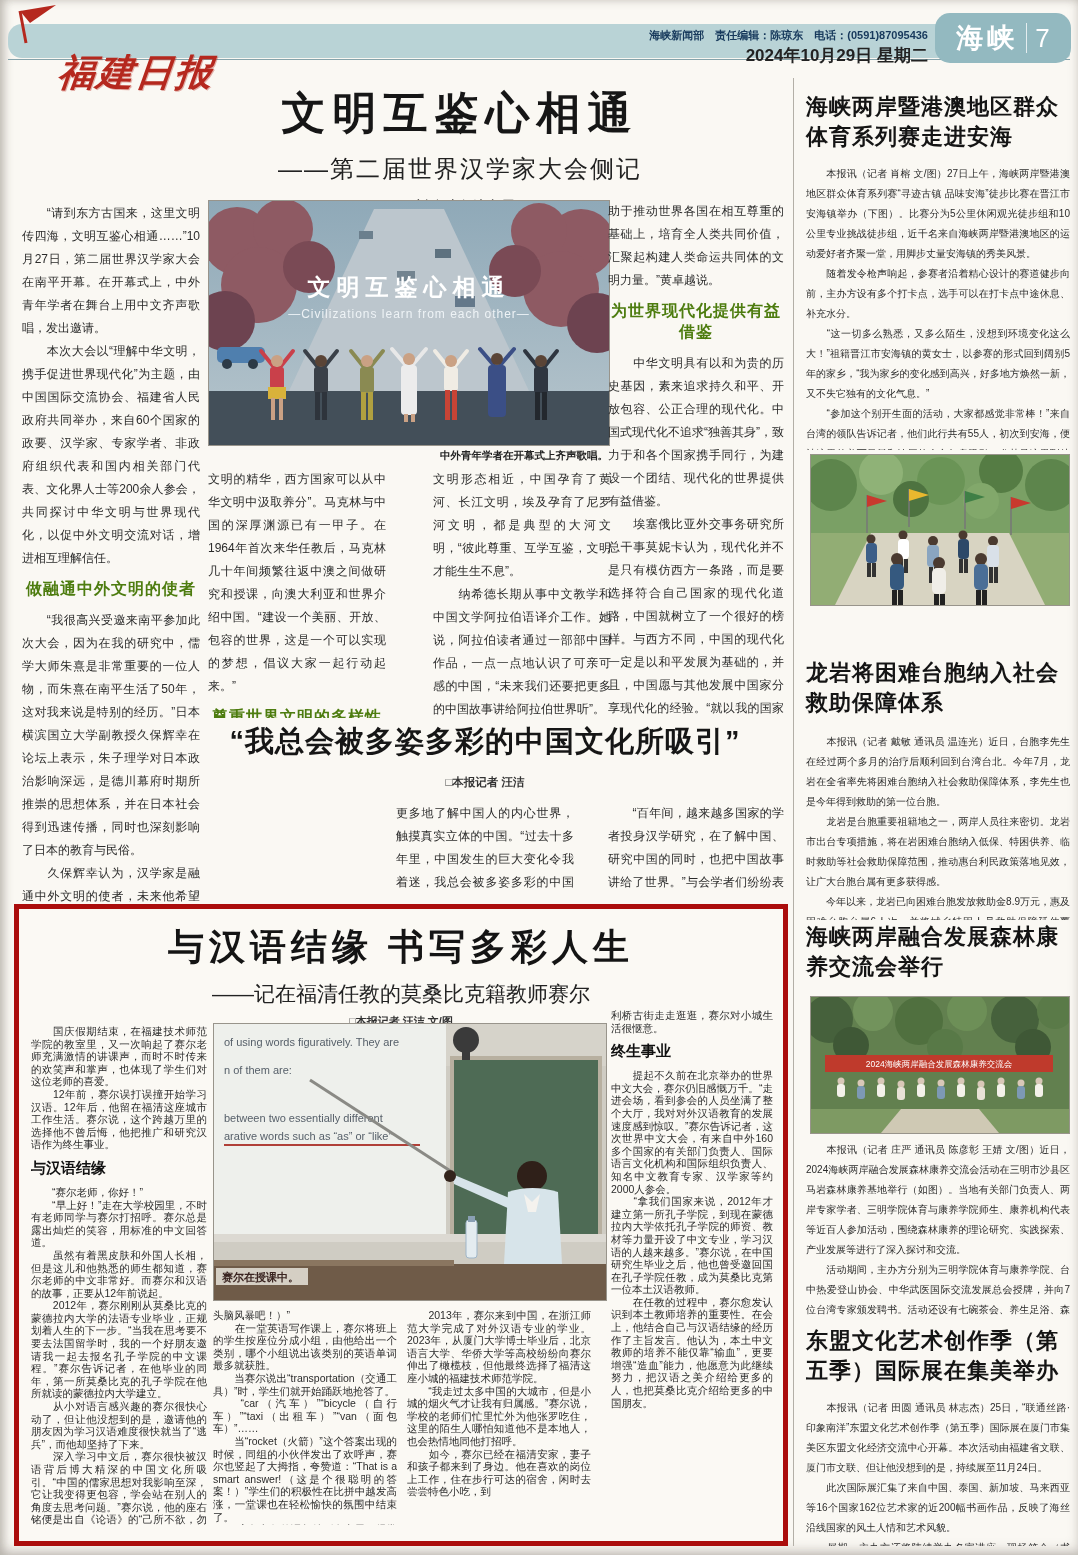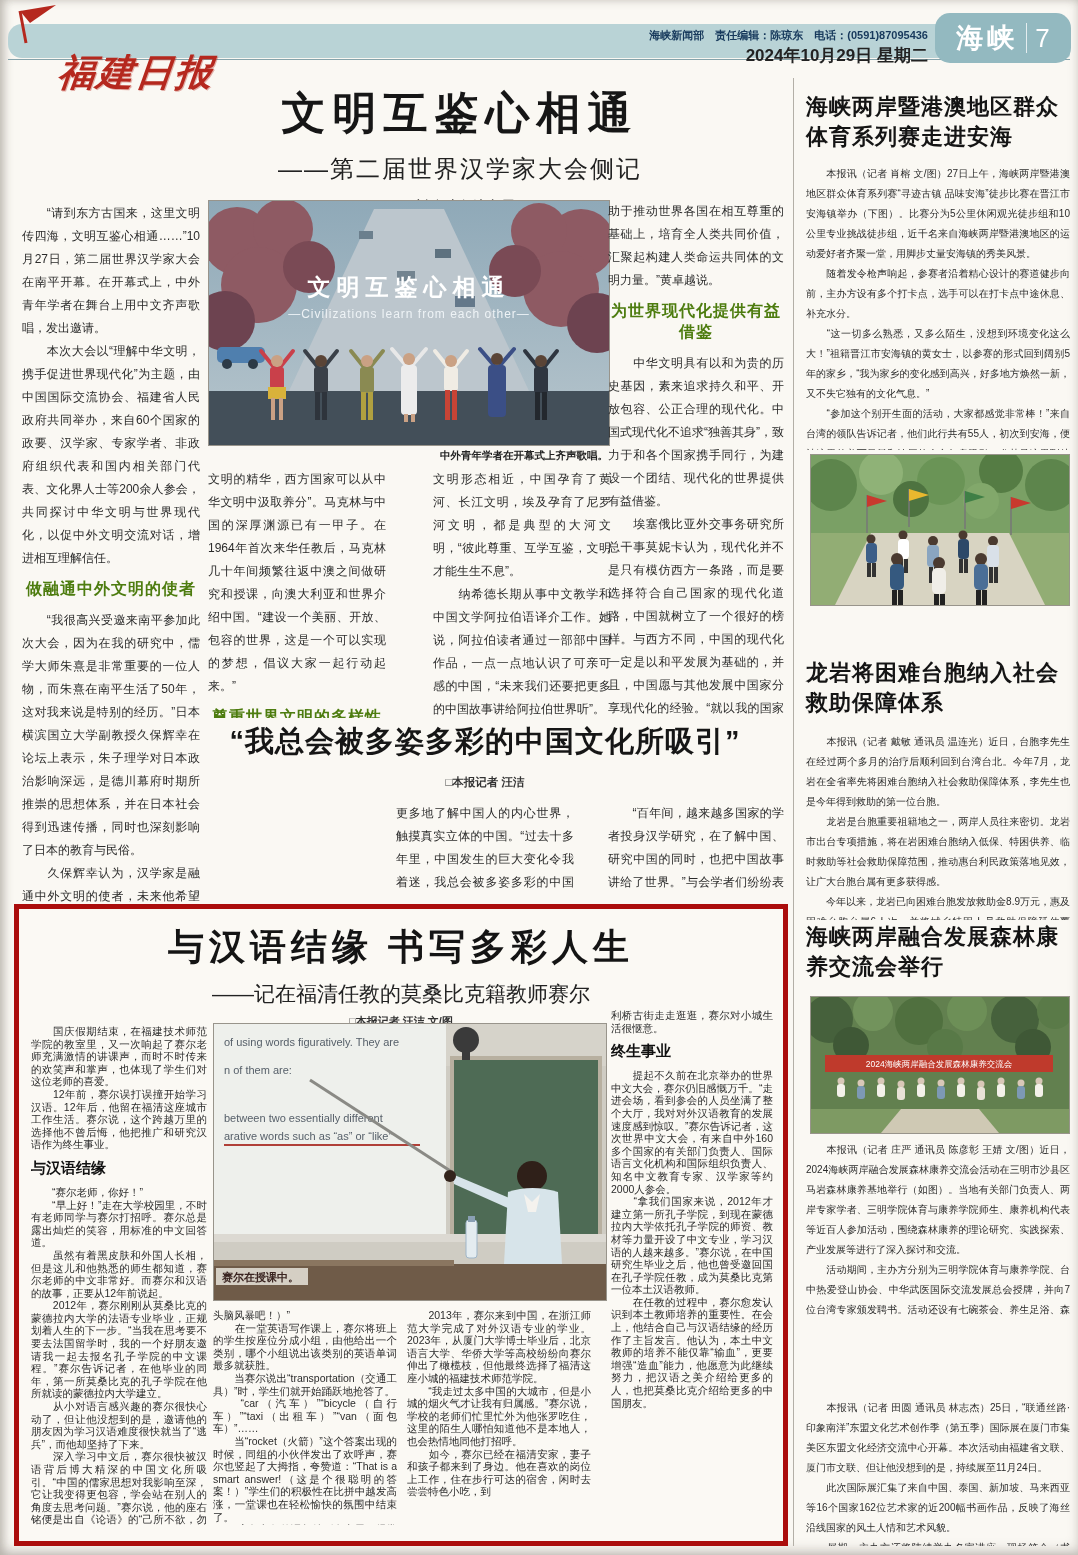--- a/index.html
+++ b/index.html
@@ -442,17 +442,18 @@
           <rect x="-4" y="3" width="8" height="13" rx="3" fill="#f4f1ea"></rect>
         </g>
     </g>
     <rect y="112" width="258" height="24" fill="#7e9a63"></rect>
     <path d="M90,112 L168,112 L188,136 L70,136 Z" fill="#cfc9b4"></path>
   </svg>
   <div class="abs rbody rb3">　　本报讯（记者 庄严 通讯员 陈彦彰 王婧 文/图）近日，2024海峡两岸融合发展森林康养交流会活动在三明市沙县区马岩森林康养基地举行（如图）。当地有关部门负责人、两岸专家学者、三明学院体育与康养学院师生、康养机构代表等近百人参加活动，围绕森林康养的理论研究、实践探索、产业发展等进行了深入探讨和交流。
 　　活动期间，主办方分别为三明学院体育与康养学院、台中热爱登山协会、中华武医国际交流发展总会授牌，并向7位台湾专家颁发聘书。活动还设有七碗茶会、养生足浴、森林康养培训等环节。
 　　三明市森林康养产业是近年来重点发展的特色产业之一，依托丰富的森林资源和良好的生态环境，三明市致力于打造“中国绿都·最氧三明”品牌，并在实践中取得显著成效。</div>
 
+  <div class="abs r-title rt4">东盟文化艺术创作季（第五季）国际展在集美举办</div>
   <div class="abs rbody rb4">　　本报讯（记者 田圆 通讯员 林志杰）25日，“联通丝路·印象南洋”东盟文化艺术创作季（第五季）国际展在厦门市集美区东盟文化经济交流中心开幕。本次活动由福建省文联、厦门市文联、但让他没想到的是，持续展至11月24日。
 　　此次国际展汇集了来自中国、泰国、新加坡、马来西亚等16个国家162位艺术家的近200幅书画作品，反映了海丝沿线国家的风土人情和艺术风貌。
 　　展期，主办方还将陆续举办名家讲座、现场笔会（书法、国画、油画、漆画）等艺术交流、艺术采风活动。</div>
 
 </div>
 
 </body></html>

